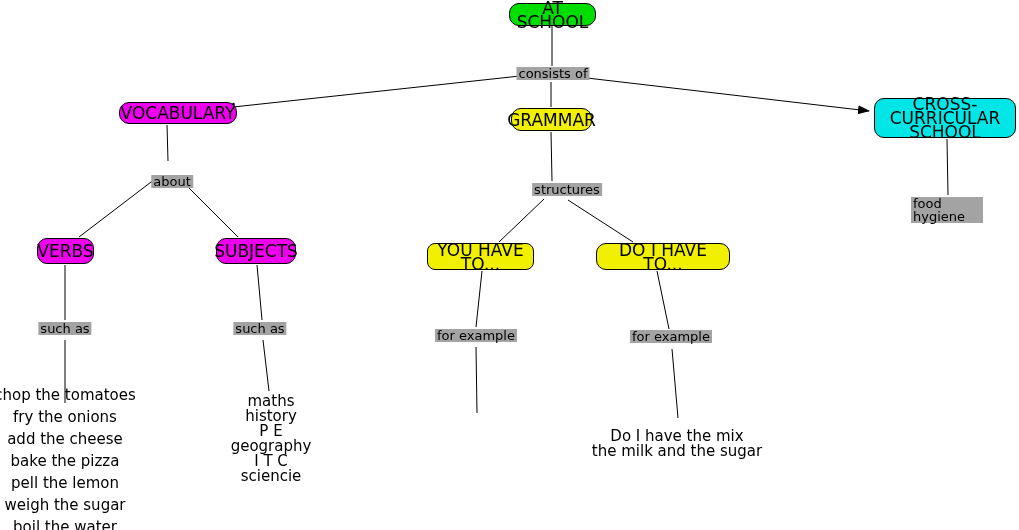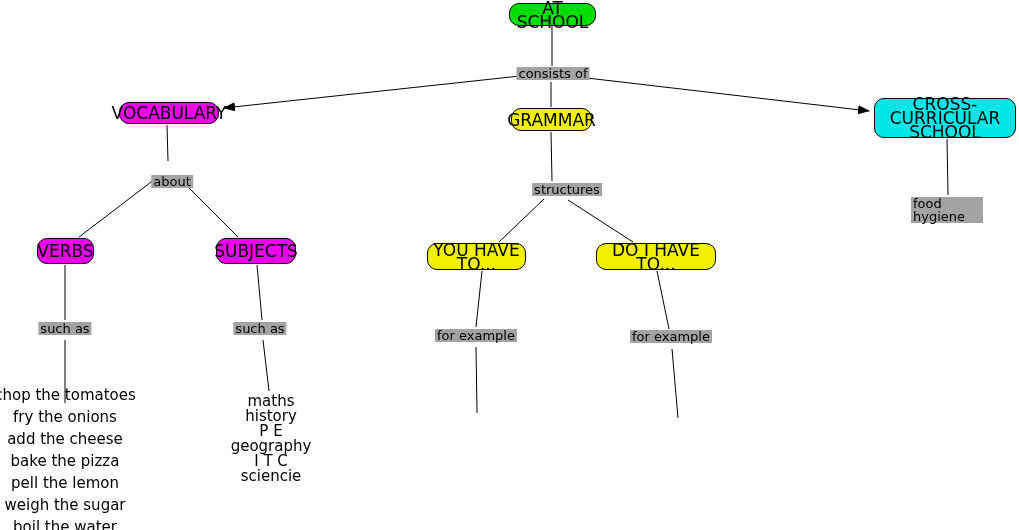--- a/index.html
+++ b/index.html
@@ -45,27 +45,27 @@
   .leaftext {
     position: absolute;
     transform: translateX(-50%);
     font-size: 15px;
     text-align: center;
     white-space: pre-wrap;
     cursor: default;
   }
   
   #node-at-school        { left: 509px; top: 3px;   width: 87px;  height: 23px; }
-  #node-vocabulary       { left: 119px; top: 102px; width: 100px;  height: 22px; }
+  #node-vocabulary       { left: 119px; top: 102px; width: 118px;  height: 22px; }
   #node-grammar          { left: 511px; top: 108px; width: 81px;  height: 23px; }
   #node-cross-curricular { left: 874px; top: 98px;  width: 142px; height: 40px; }
   #node-verbs            { left: 37px;  top: 238px; width: 57px;  height: 26px; }
   #node-subjects         { left: 216px; top: 238px; width: 80px;  height: 26px; }
-  #node-you-have-to      { left: 427px; top: 243px; width: 99px; height: 27px; }
-  #node-do-i-have-to     { left: 596px; top: 243px; width: 120px; height: 27px; }
+  #node-you-have-to      { left: 427px; top: 243px; width: 107px; height: 27px; border-radius: 8px; }
+  #node-do-i-have-to     { left: 596px; top: 243px; width: 134px; height: 27px; }
   
   #label-consists-of       { left: 553px; top: 67px; }
   #label-about             { left: 172px; top: 163px; margin-top: 12px; }
   #label-structures        { left: 552px; top: 183px; margin-left: 15px; }
   #label-such-as-left      { left: 65px;  top: 322px; }
   #label-such-as-right     { left: 260px; top: 322px; }
   #label-for-example-left  { left: 476px; top: 329px; }
   #label-for-example-right { left: 671px; top: 330px; }
   #label-food-hygiene      { left: 947px; top: 197px; }
   
@@ -132,14 +132,16 @@
 pell the lemon
 weigh the sugar
 boil the water
 mix the lemonade</div>
   <div class="leaftext" id="leaf-subject-list">maths
 history
 P E
 geography
 I T C
 sciencie</div>
+  <div class="leaftext" id="leaf-example-right">Do I have the mix
+the milk and the sugar</div>
 
 </div>
 
 </body></html>

